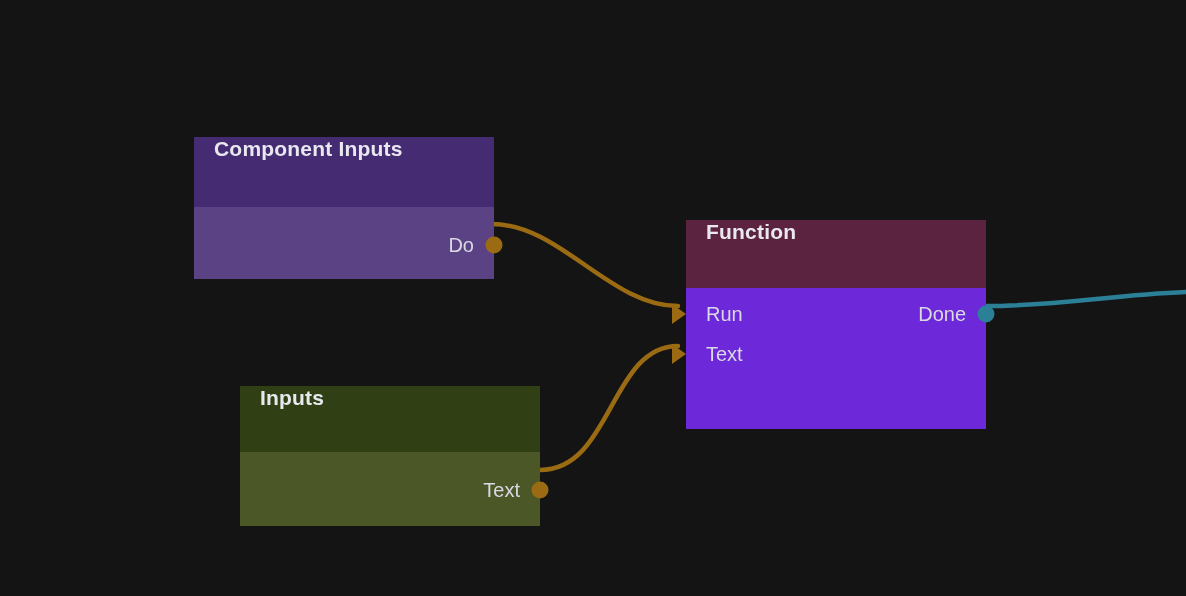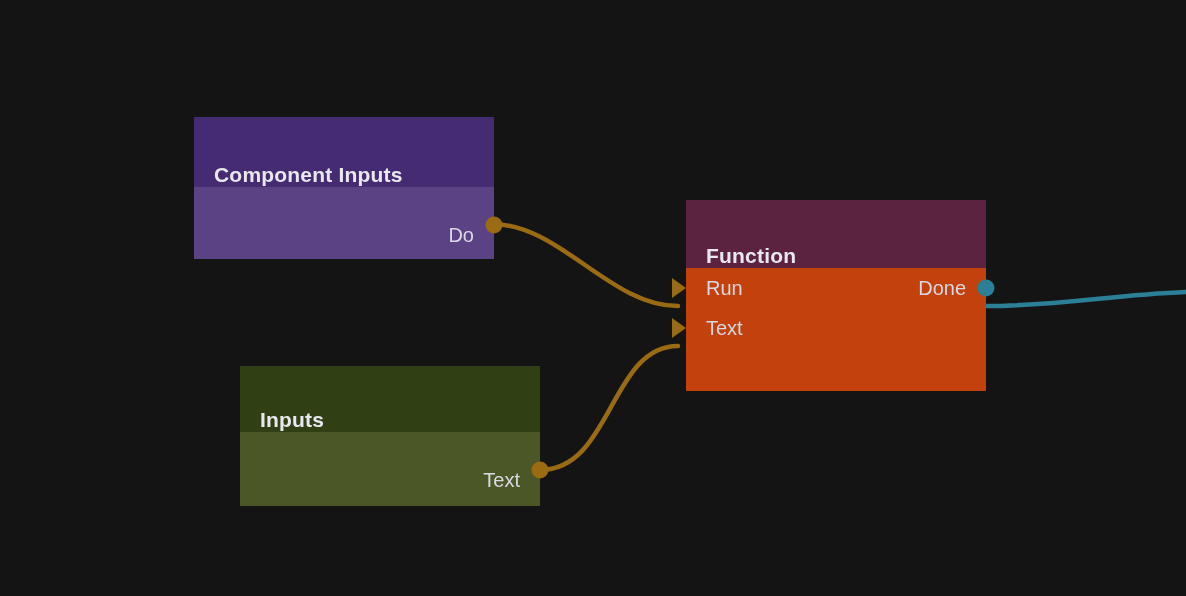--- a/index.html
+++ b/index.html
@@ -30,39 +30,40 @@
     pointer-events: none;
   }
   .node {
     position: absolute;
     box-sizing: border-box;
     overflow: visible;
   }
   .node-header {
     box-sizing: border-box;
     display: flex;
-    align-items: flex-end;
+    align-items: flex-start;
     padding-left: 20px;
+    margin-top: 20px;
   }
   .node-title {
     font-size: 21px;
     font-weight: bold;
     color: #e8e8ef;
     letter-spacing: 0.2px;
   }
   .node-body {
     box-sizing: border-box;
     position: relative;
   }
   .port-row {
     position: relative;
     box-sizing: border-box;
     height: 40px;
     display: flex;
-    align-items: flex-end;
+    align-items: center;
     padding: 0 20px;
   }
   .port-row.out {
     justify-content: flex-end;
   }
   .port-label {
     font-size: 20px;
     color: #d9d9e3;
     line-height: 1;
   }
@@ -110,22 +111,23 @@
     left: 686px;
     top: 200px;
     width: 300px;
     height: 182px;
   }
   #node-function .node-header {
     height: 68px;
     background: #5c2340;
   }
   #node-function .node-body {
-    height: 123px;
-    background: #c2410c;
+    height: 141px;
+    background: #6d28d9;
+    padding-top: 6px;
   }
   #node-function .row-run {
     display: flex;
     align-items: center;
     justify-content: space-between;
     height: 40px;
     padding: 0 20px;
     position: relative;
     box-sizing: border-box;
   }

